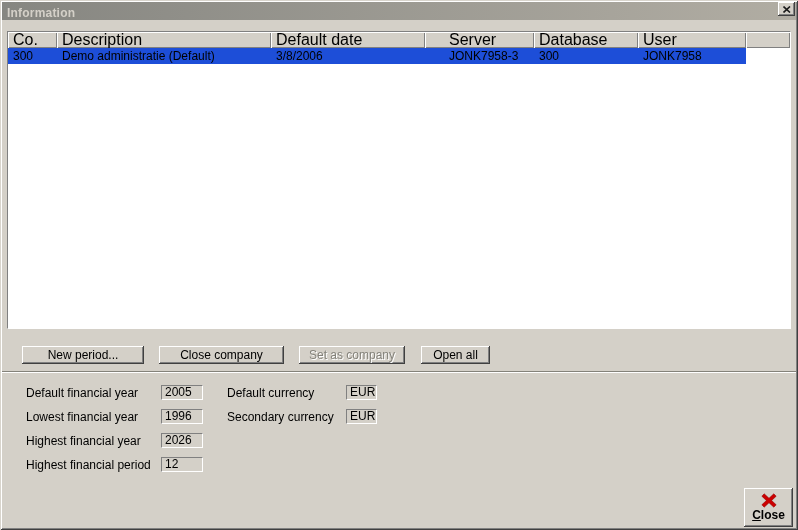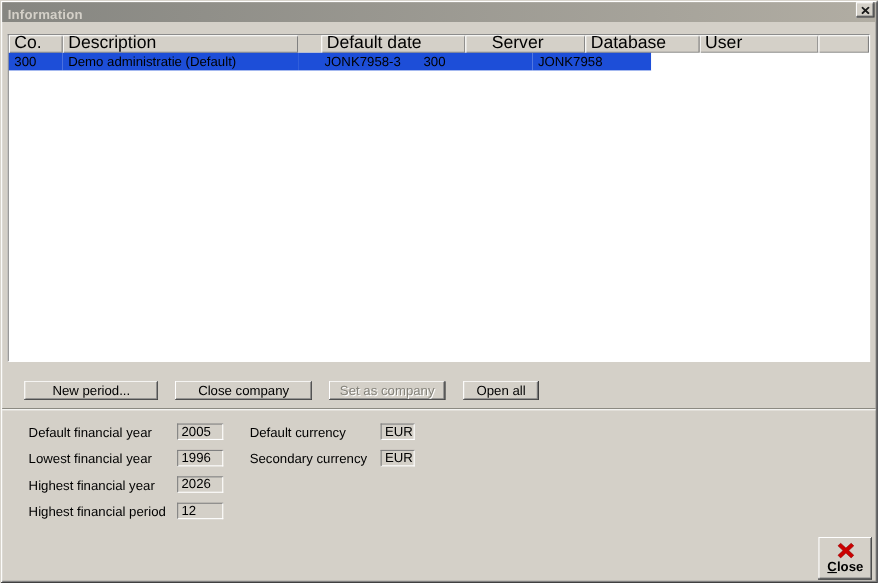--- a/index.html
+++ b/index.html
@@ -30,21 +30,21 @@
   .lv-header{display:flex;height:16px;background:#d4d0c8;}
   .hcell{
     font-size:16px;line-height:15px;color:#000;padding-left:5px;overflow:hidden;white-space:nowrap;
     box-shadow: inset 1px 1px 0 #ffffff, inset -1px -1px 0 #808080;
   }
   .lv-row{display:flex;height:16px;}
   .rcell{
     font-size:12px;line-height:16px;color:#000;padding-left:5px;overflow:hidden;white-space:nowrap;
     background:#1d4ed8;
   }
-  .c0{width:49px;} .c1{width:214px;} .c2{width:131px;margin-left:21px;} .c3{width:109px;padding-left:24px;}
+  .c0{width:49px;} .c1{width:214px;} .c2{width:154px;} .c3{width:109px;padding-left:24px;}
   .c4{width:104px;} .c5{width:108px;} .c6{flex:1;}
   .rcell.c6{background:#ffffff;}
   
   .btn{
     position:absolute;height:18px;background:#d4d0c8;border:0;padding:0 4px;
     font-size:12px;color:#000;text-align:center;
     box-shadow: inset -1px -1px 0 #404040, inset 1px 1px 0 #ffffff,
                 inset -2px -2px 0 #808080, inset 2px 2px 0 #d4d0c8;
     cursor:default;
   }
@@ -97,20 +97,21 @@
       <div class="hcell c1">Description</div>
       <div class="hcell c2">Default date</div>
       <div class="hcell c3">Server</div>
       <div class="hcell c4">Database</div>
       <div class="hcell c5">User</div>
       <div class="hcell c6"></div>
     </div>
     <div class="lv-row">
       <div class="rcell c0">300</div>
       <div class="rcell c1">Demo administratie (Default)</div>
+      <div class="rcell c2">3/8/2006</div>
       <div class="rcell c3">JONK7958-3</div>
       <div class="rcell c4">300</div>
       <div class="rcell c5">JONK7958</div>
       <div class="rcell c6"></div>
     </div>
   </div>
 
   <button class="btn" id="btn-new">New period...</button>
   <button class="btn" id="btn-closeco">Close company</button>
   <button class="btn disabled" id="btn-setdef" aria-disabled="true">Set as company</button>

